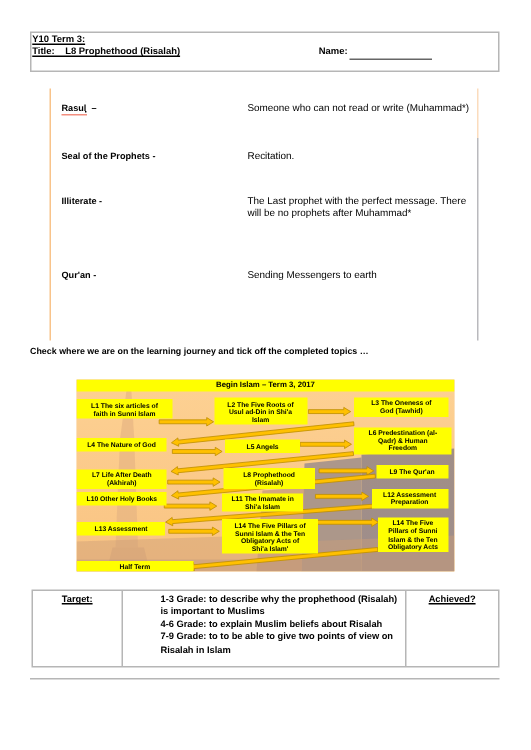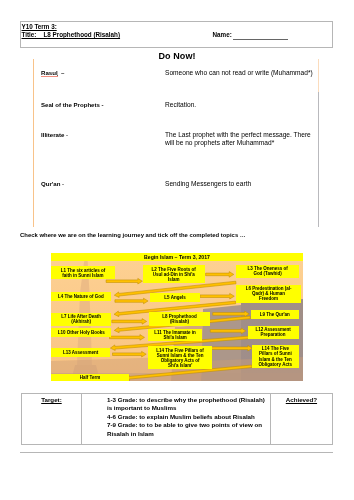--- a/index.html
+++ b/index.html
@@ -70,21 +70,20 @@
 <body>
 
 <div class="page">
   <div class="hdr-box">
     <div class="hdr-l1">Y10 Term 3:</div>
     <div class="hdr-l2">Title:    L8 Prophethood (Risalah)</div>
     <div class="hdr-name">Name:</div>
     <div class="hdr-nameline"></div>
   </div>
 
-  <div class="donow">Do Now!</div>
 
   <div class="vline-l"></div>
   <div class="vline-r-top"></div>
   <div class="vline-r-bot"></div>
 
   <div id="donow-rows">
       <div class="term" style="left: 41px; top: 68.5px;"><span class="sq-word">Rasul</span>  –</div>
       <div class="defn" style="left: 165px; top: 68.5px;">Someone who can not read or write (Muhammad*)</div>
       <div class="term" style="left: 41px; top: 101px;">Seal of the Prophets -</div>
       <div class="defn" style="left: 165px; top: 101px;">Recitation.</div>

